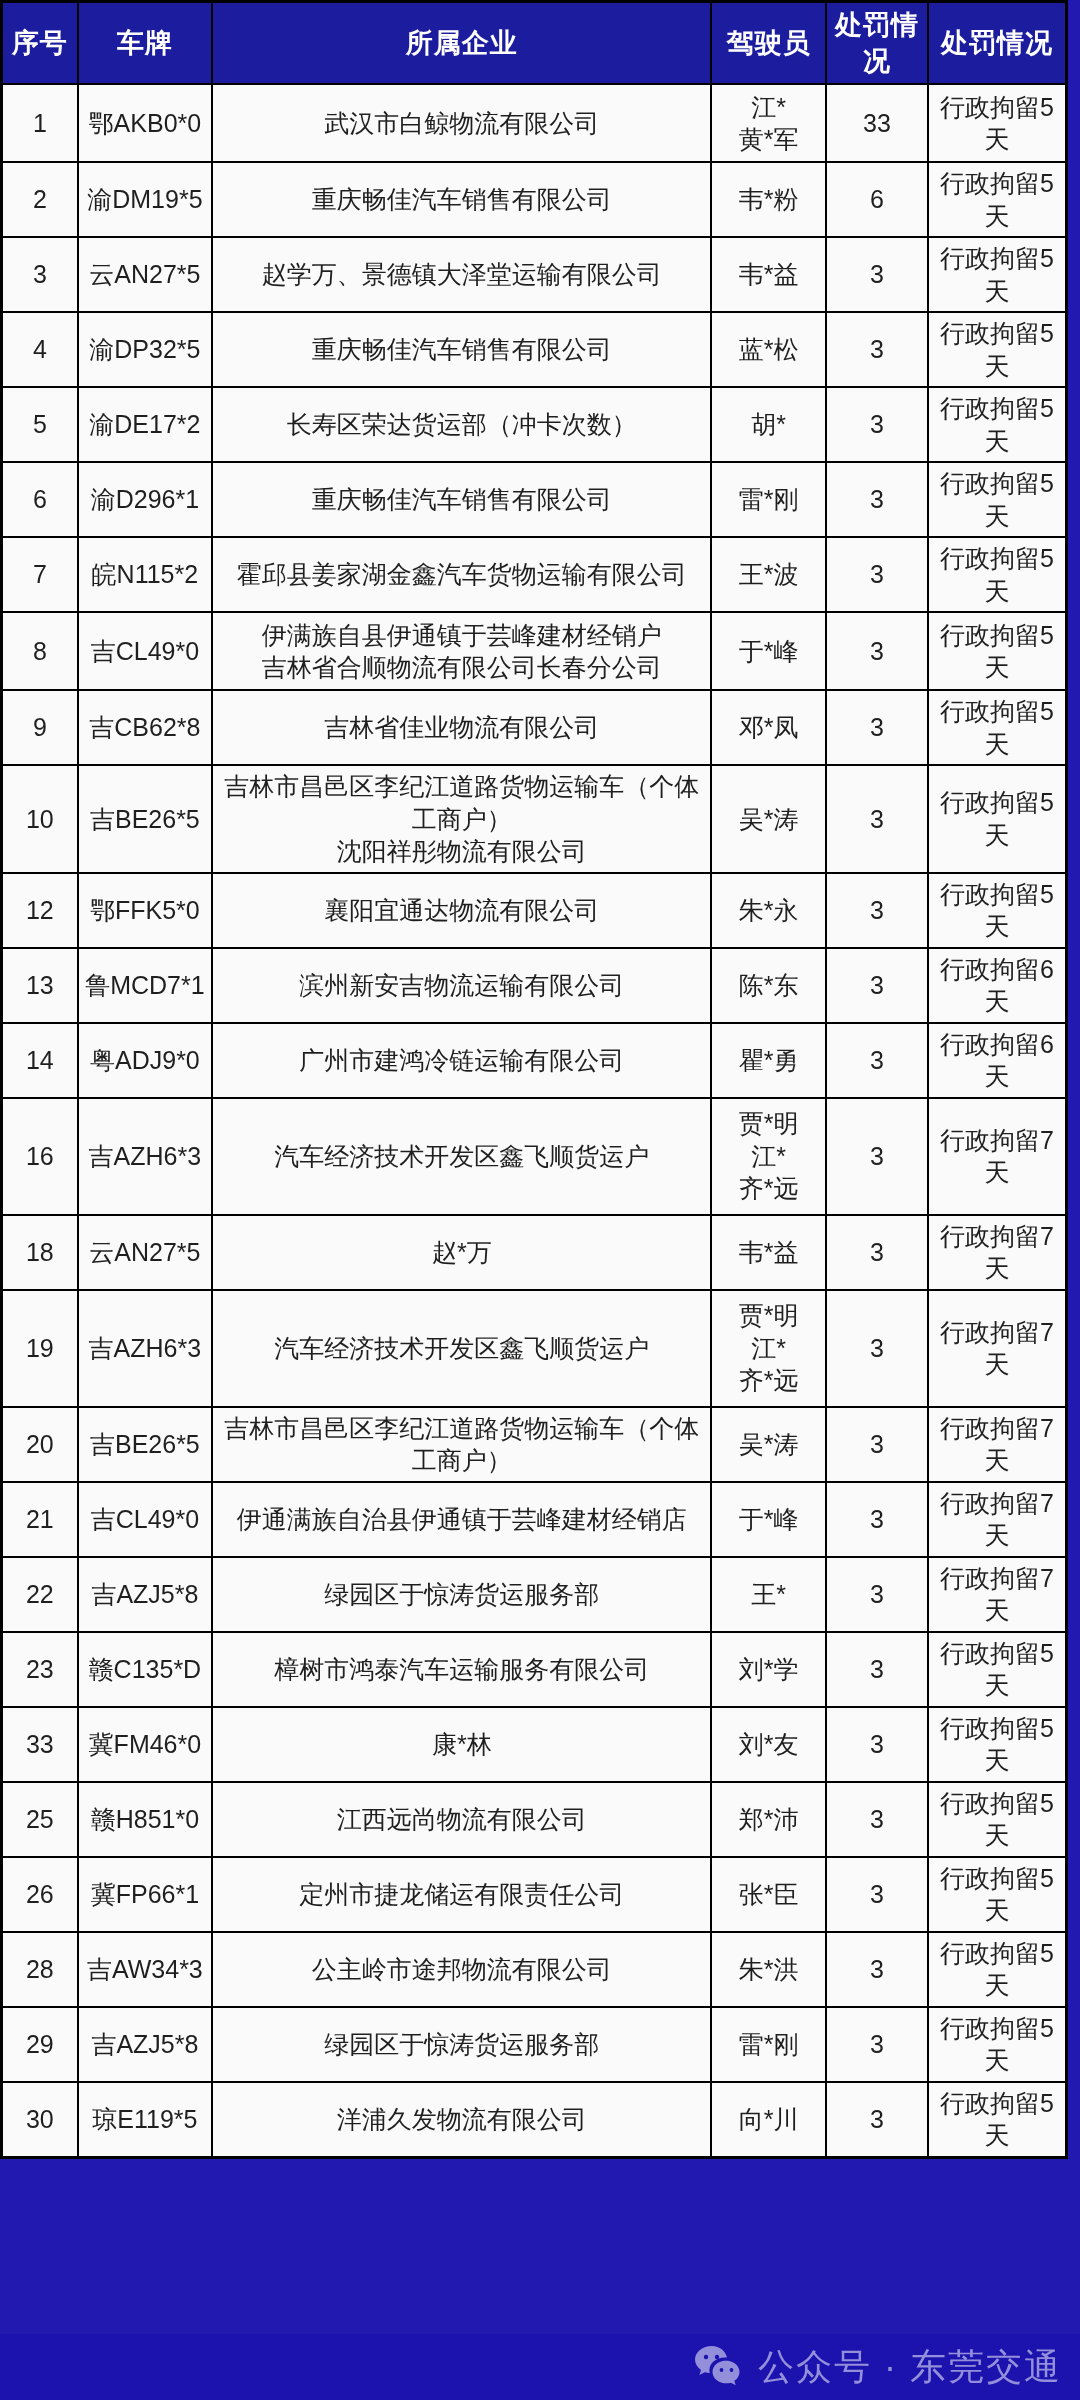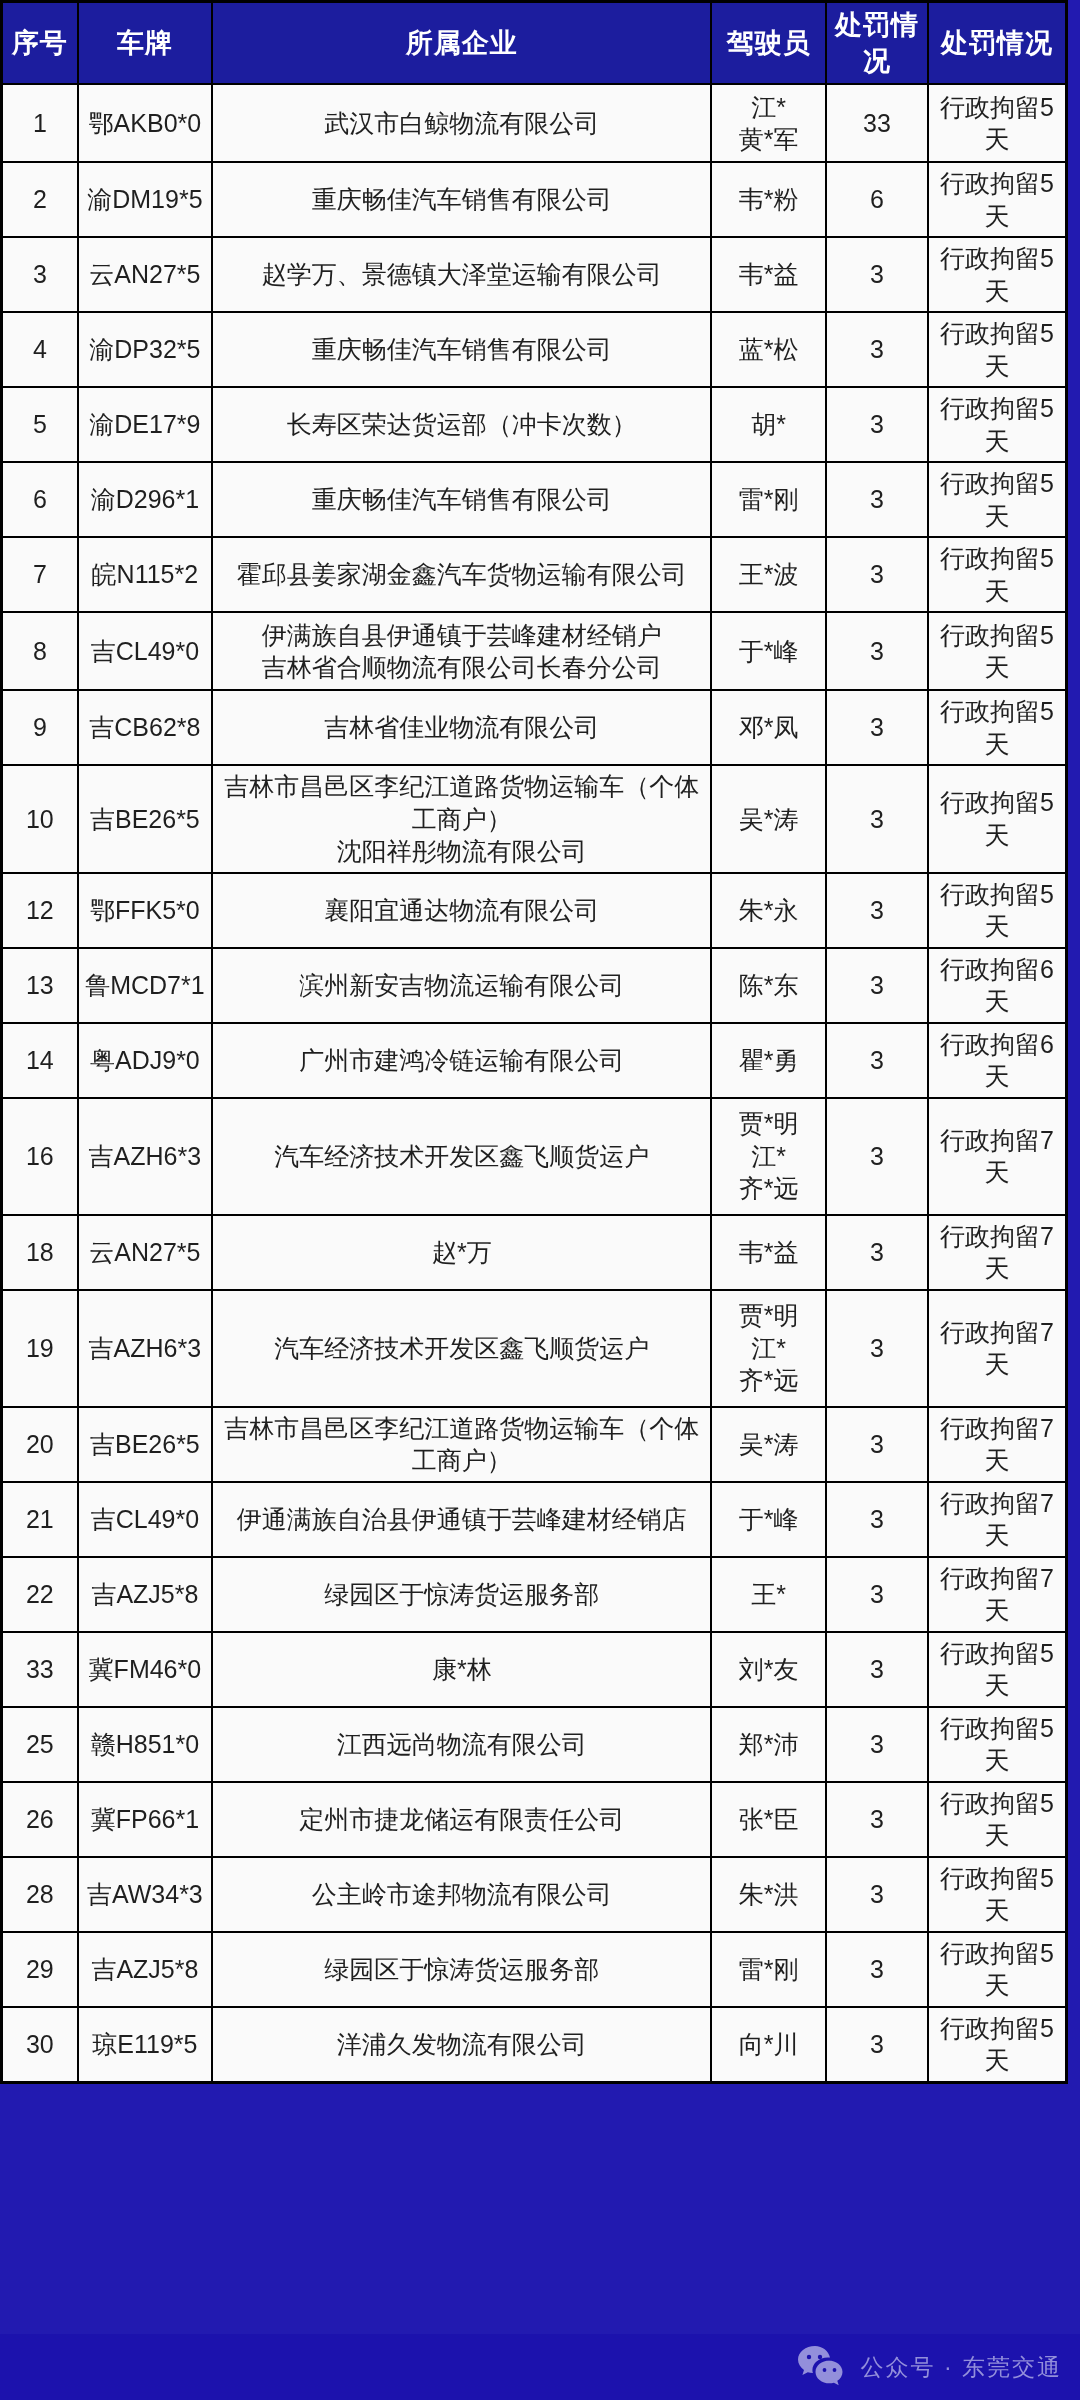--- a/index.html
+++ b/index.html
@@ -43,21 +43,21 @@
   tbody tr.h3{height:117px;}
   table{border:3px solid var(--border-color);}
   .footer{
     position:absolute;left:0;bottom:0;width:1080px;height:66px;
     background:var(--footer-bg);
     display:flex;align-items:center;justify-content:flex-end;
     padding-right:18px;box-sizing:border-box;gap:14px;
   }
   .footer .wechat-icon{width:52px;height:46px;flex:0 0 auto;display:block;}
   .footer .footer-label{
-    color:var(--footer-text);font-size:23px;letter-spacing:2px;
+    color:var(--footer-text);font-size:36px;letter-spacing:2px;
     white-space:nowrap;
   }
 </style>
 </head>
 <body>
 
 <div class="table-wrap">
   <table>
     <colgroup>
       <col style="width:76px">
@@ -106,21 +106,21 @@
         <tr>
     <td>4</td>
     <td>渝DP32*5</td>
     <td>重庆畅佳汽车销售有限公司</td>
     <td>蓝*松</td>
     <td>3</td>
     <td>行政拘留5天</td>
   </tr>
         <tr>
     <td>5</td>
-    <td>渝DE17*9</td>
+    <td>渝DE17*2</td>
     <td>长寿区荣达货运部（冲卡次数）</td>
     <td>胡*</td>
     <td>3</td>
     <td>行政拘留5天</td>
   </tr>
         <tr>
     <td>6</td>
     <td>渝D296*1</td>
     <td>重庆畅佳汽车销售有限公司</td>
     <td>雷*刚</td>
@@ -229,20 +229,28 @@
     <td>3</td>
     <td>行政拘留7天</td>
   </tr>
         <tr>
     <td>22</td>
     <td>吉AZJ5*8</td>
     <td>绿园区于惊涛货运服务部</td>
     <td>王*</td>
     <td>3</td>
     <td>行政拘留7天</td>
+  </tr>
+        <tr>
+    <td>23</td>
+    <td>赣C135*D</td>
+    <td>樟树市鸿泰汽车运输服务有限公司</td>
+    <td>刘*学</td>
+    <td>3</td>
+    <td>行政拘留5天</td>
   </tr>
         <tr>
     <td>33</td>
     <td>冀FM46*0</td>
     <td>康*林</td>
     <td>刘*友</td>
     <td>3</td>
     <td>行政拘留5天</td>
   </tr>
         <tr>

